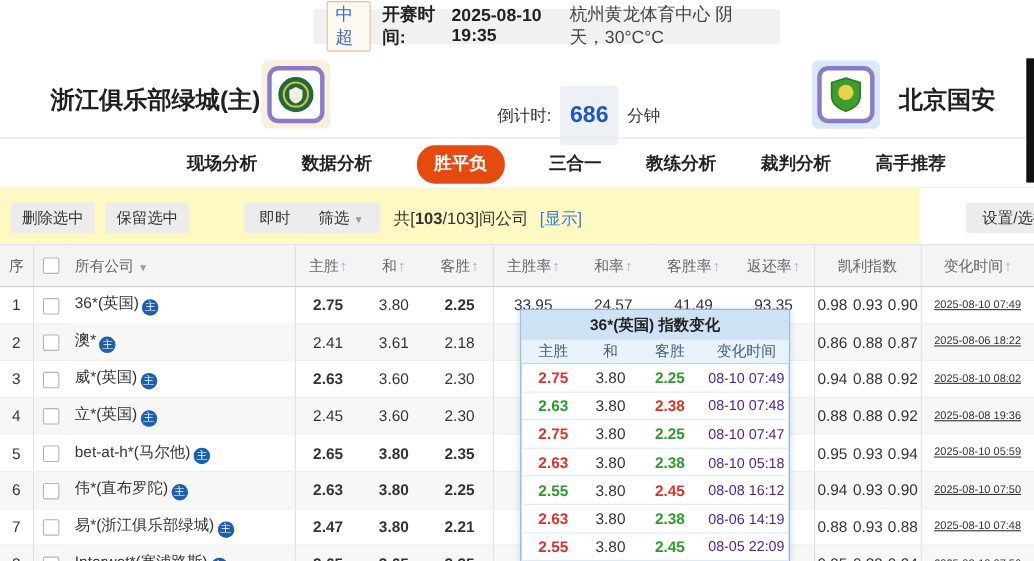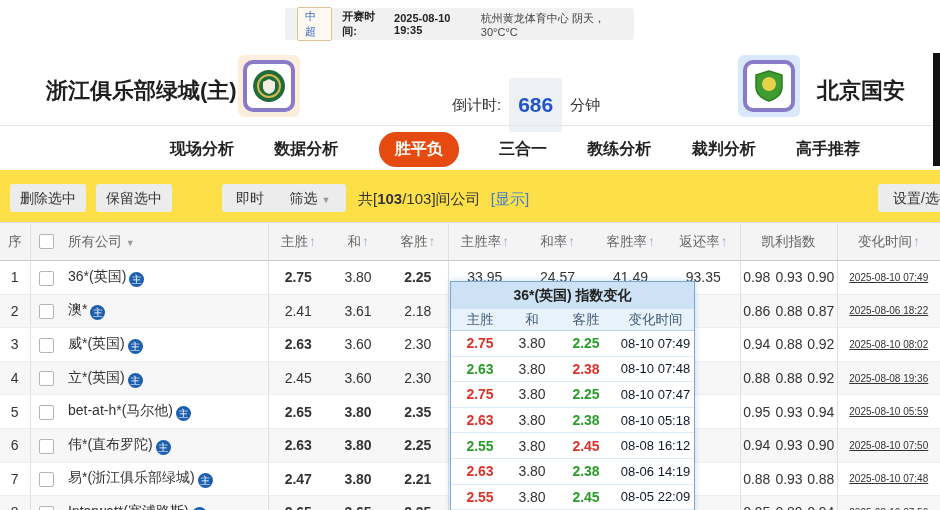--- a/index.html
+++ b/index.html
@@ -1,21 +1,21 @@
 <!DOCTYPE html>
 <html><head>
 <meta charset="utf-8">
 <style>
   html,body{margin:0;padding:0;}
   #app{position:relative;width:940px;height:510px;background:#fff;overflow:hidden;
        font-family:"Liberation Sans","DejaVu Sans",sans-serif;color:#333;}
 
   
-  .topbar{position:absolute;left:285px;top:8px;width:349px;height:32px;background:#f1f1f1;
-          border-radius:3px;display:flex;align-items:center;padding:0 12px;box-sizing:border-box;gap:10px;font-size:11px;}
+  .topbar{position:absolute;left:285px;top:8px;width:424px;height:32px;background:#f1f1f1;
+          border-radius:3px;display:flex;align-items:center;padding:0 12px;box-sizing:border-box;gap:10px;font-size:16px;}
   .league-chip{color:#3a6bc9;background:#fdf9f1;border:1px solid #ddc29a;padding:1px 7px;border-radius:2px;}
   .kick-label,.kick-time{font-weight:bold;color:#222;}
   .venue{color:#444;}
 
   
   .team-name{position:absolute;top:76px;font-size:22px;font-weight:bold;color:#1f1f1f;}
   .home-name{left:46px;}
   .away-name{left:817px;}
   .logo-tile{position:absolute;top:55px;width:62px;height:62px;border-radius:6px;display:flex;align-items:center;justify-content:center;}
   .home-tile{left:238px;background:#fbeedd;}
@@ -28,21 +28,21 @@
   .right-strip{position:absolute;left:933px;top:53px;width:7px;height:113px;background:#111;}
 
   
   .nav{position:absolute;left:170px;top:129px;width:690px;height:40px;display:flex;align-items:center;
        justify-content:space-between;font-size:16px;color:#222;font-weight:600;}
   .nav span{cursor:pointer;white-space:nowrap;}
   .nav .active{background:#e54a10;color:#fff;border-radius:17px;padding:7px 16px;}
   .nav-divider{position:absolute;left:0;top:170px;width:940px;border-top:1px solid #efefef;}
 
   
-  .toolbar{position:absolute;left:0;top:170px;width:940px;height:52px;background:#fde047;}
+  .toolbar{position:absolute;left:0;top:170px;width:836px;height:52px;background:#fef9c3;}
   .tbtn{position:absolute;top:14px;height:28px;line-height:28px;background:#ececec;border-radius:3px;
         font-size:14px;color:#333;text-align:center;box-sizing:border-box;}
   .btn-del{left:10px;width:76px;}
   .btn-keep{left:96px;width:76px;}
   .btn-live{left:178px;width:88px;text-align:left;padding-left:14px;margin-left:44px;}
   .btn-live .caret{position:absolute;right:10px;top:0;}
   .btn-filter{left:274px;width:72px;}
   .btn-settings{left:878px;width:90px;padding:0 12px;}
   .caret{font-size:9px;color:#999;}
   .count-text{position:absolute;left:358px;top:20px;font-size:15px;color:#333;}
@@ -60,28 +60,28 @@
   .time-cell{font-size:10px;white-space:nowrap;text-decoration:underline;}
   .sort-arrow{color:#8fb4da;font-weight:bold;margin-left:1px;}
   .v-up{color:#d9342b;font-weight:bold;}
   .v-down{color:#2c9b2c;font-weight:bold;}
   .v-flat{color:#333;font-weight:normal;}
   .cb{display:inline-block;width:13px;height:13px;background:#fff;border:1px solid #b5b5b5;border-radius:2px;vertical-align:middle;cursor:pointer;}
   .badge{display:inline-block;width:15px;height:15px;line-height:15px;background:#1c5fae;color:#fff;border-radius:50%;
          font-size:10px;text-align:center;margin-left:3px;vertical-align:-2px;}
 
   
-  .popup{position:absolute;left:450px;top:281px;width:245px;background:#fff;border:1px solid #74a9d8;
+  .popup{position:absolute;left:473px;top:281px;width:245px;background:#fff;border:1px solid #74a9d8;
          box-shadow:0 0 6px rgba(100,150,200,.35);box-sizing:border-box;z-index:10;font-size:14px;}
   .popup-title{height:27px;line-height:27px;background:#cde3f5;text-align:center;font-weight:bold;color:#222;}
   .popup-head,.popup-row{display:grid;grid-template-columns:58px 46px 62px 77px;align-items:center;height:24.6px;}
   .popup-head{background:#e7f2fb;border-bottom:1px solid #bcd6ea;color:#445d77;font-size:13.5px;height:21px;}
   .popup-row{border-bottom:1px solid #dcebf7;}
   .popup-head span,.popup-row span{text-align:center;white-space:nowrap;}
-  .popup-time{font-size:13px;color:#0f172a;}
+  .popup-time{font-size:13px;color:#4c1d95;}
 </style>
 </head>
 <body>
 
 <div id="app">
 
   <div class="topbar">
     <span class="league-chip">中超</span>
     <span class="kick-label">开赛时间:</span>
     <span class="kick-time">2025-08-10 19:35</span>

